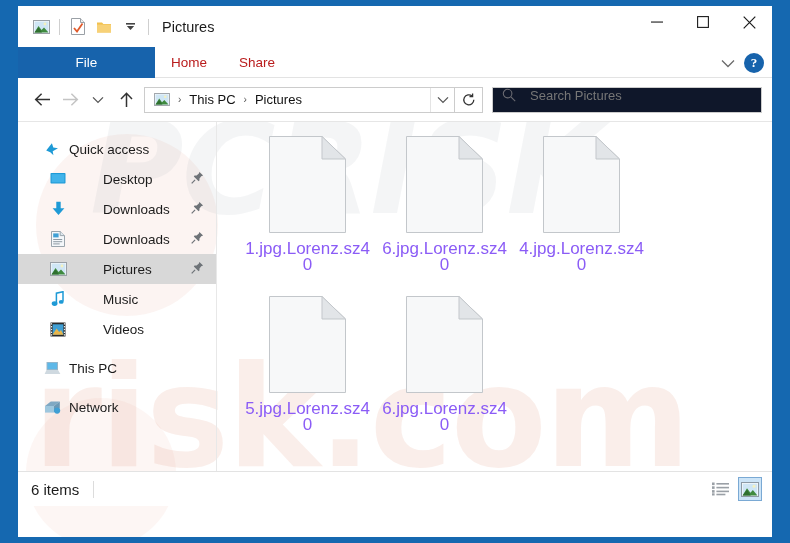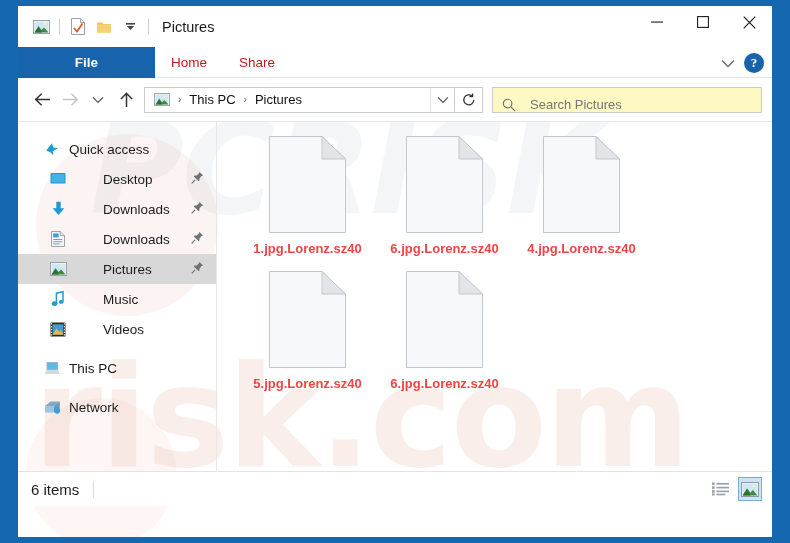--- a/index.html
+++ b/index.html
@@ -141,22 +141,22 @@
     border-left: 1px solid #e4e4e4;
   }
   #refresh {
     width: 28px; height: 26px;
     border: 1px solid #cccccc; border-left: none;
     display: flex; align-items: center; justify-content: center;
     background: #fff;
   }
   #searchbox {
     flex: 1; height: 26px; margin-left: 9px;
-    border: 1px solid #cccccc; background: #fef9c3;
-    display: flex; align-items: flex-end;
+    border: 1px solid #cccccc; background: #0f172a;
+    display: flex; align-items: flex-start;
     padding-left: 9px; gap: 14px;
   }
   #search-ph {
     font-size: 13px; color: #767676;
     border: none; outline: none; background: transparent;
     font-family: "Liberation Sans", sans-serif;
     width: 100%;
   }
 
   
@@ -197,30 +197,29 @@
     padding: 14px 0 0 22px;
     background: transparent;
   }
   #grid {
     display: flex; flex-wrap: wrap;
     align-content: flex-start;
   }
   .file {
     width: 137px;
     display: flex; flex-direction: column; align-items: center;
-    margin-bottom: 14px;
-    font-weight: bold;
+    margin-bottom: 23px;
   }
   .file-icon {
     width: 77px; height: 97px;
     position: relative;
     margin-bottom: 8px;
   }
   .file-name {
-    font-size: 13px; color: #ef4444;
+    font-size: 17px; color: #8b5cf6;
     text-align: center;
     line-height: 16px;
     width: 125px;
     word-break: break-all;
   }
 
   
   #statusbar {
     position: relative; z-index: 3;
     height: 35px;

